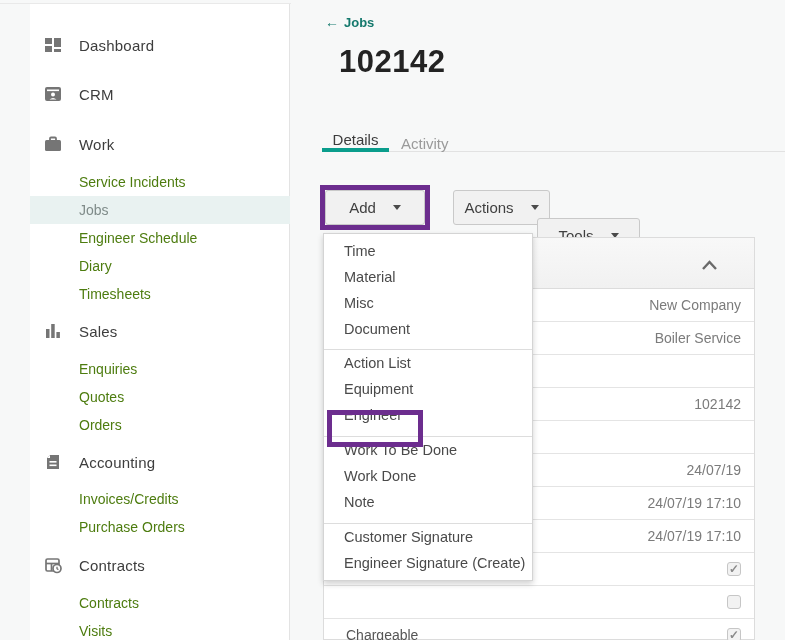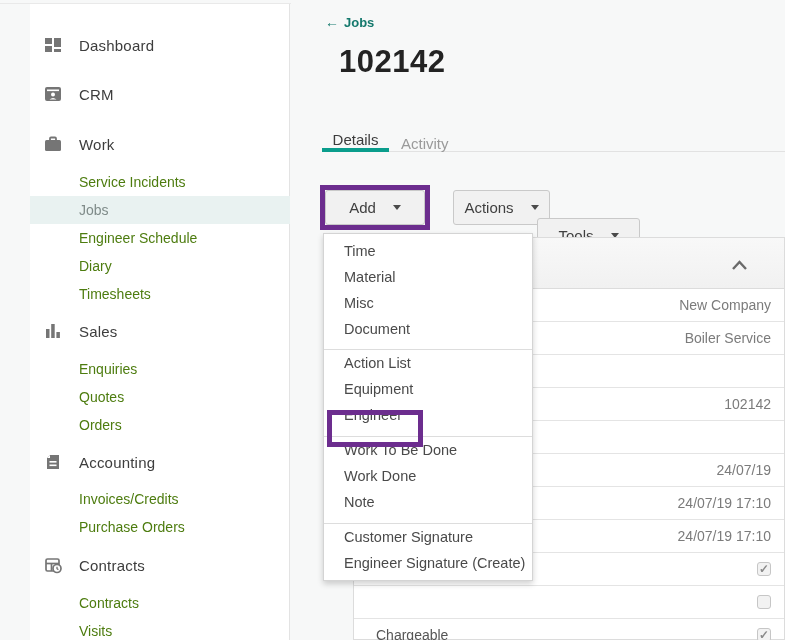--- a/index.html
+++ b/index.html
@@ -38,21 +38,21 @@
   .tab.t1 { margin-left:6px; padding:0 6px; color:#9a9a9a; }
 
   .btn { position:absolute; height:35px; background:#f1f1f1; border:1px solid #c9c9c9; border-radius:3px;
          display:flex; align-items:center; justify-content:center; gap:17px; font-size:15px; color:#3f3f3f; cursor:pointer; }
   .caret { width:0; height:0; border-left:4px solid transparent; border-right:4px solid transparent; border-top:5px solid #4a4a4a; }
   .btn-add    { left:34px;  top:190px; width:100px; }
   .btn-actions{ left:142px; top:190px; width:97px;margin-left:20px;  }
   .btn-tools  { left:246px; top:190px; width:103px;margin-top:28px; }
 
   
-  .panel { position:absolute; left:32px; top:237px; width:432px; height:403px; background:#ffffff; border:1px solid #dcdcdc; z-index:1;margin-left:30px; }
+  .panel { position:absolute; left:32px; top:237px; width:432px; height:403px; background:#ffffff; border:1px solid #dcdcdc; z-index:1; }
   .panel-header { position:relative; height:51px; background:linear-gradient(#f8f8f8,#f1f1f1); border-bottom:1px solid #dcdcdc; }
   .collapse { position:absolute; right:36px; top:19px; cursor:pointer; }
   .t-row { position:relative; height:33px; border-bottom:1px solid #e4e4e4; display:flex; align-items:center; }
   .t-val { position:absolute; right:13px; font-size:14px; color:#7b7b7b; }
   .t-lab { position:absolute; left:22px; font-size:14px; color:#555555; }
   .cb { position:absolute; right:13px; width:14px; height:14px; background:#f2f2f2; border:1px solid #c6c6c6; border-radius:3px;
         display:flex; align-items:center; justify-content:center; }
   .cb.checked::after { content:"\2713"; font-size:12px; font-weight:700; color:#8a8a8a; line-height:1; }
 
   

